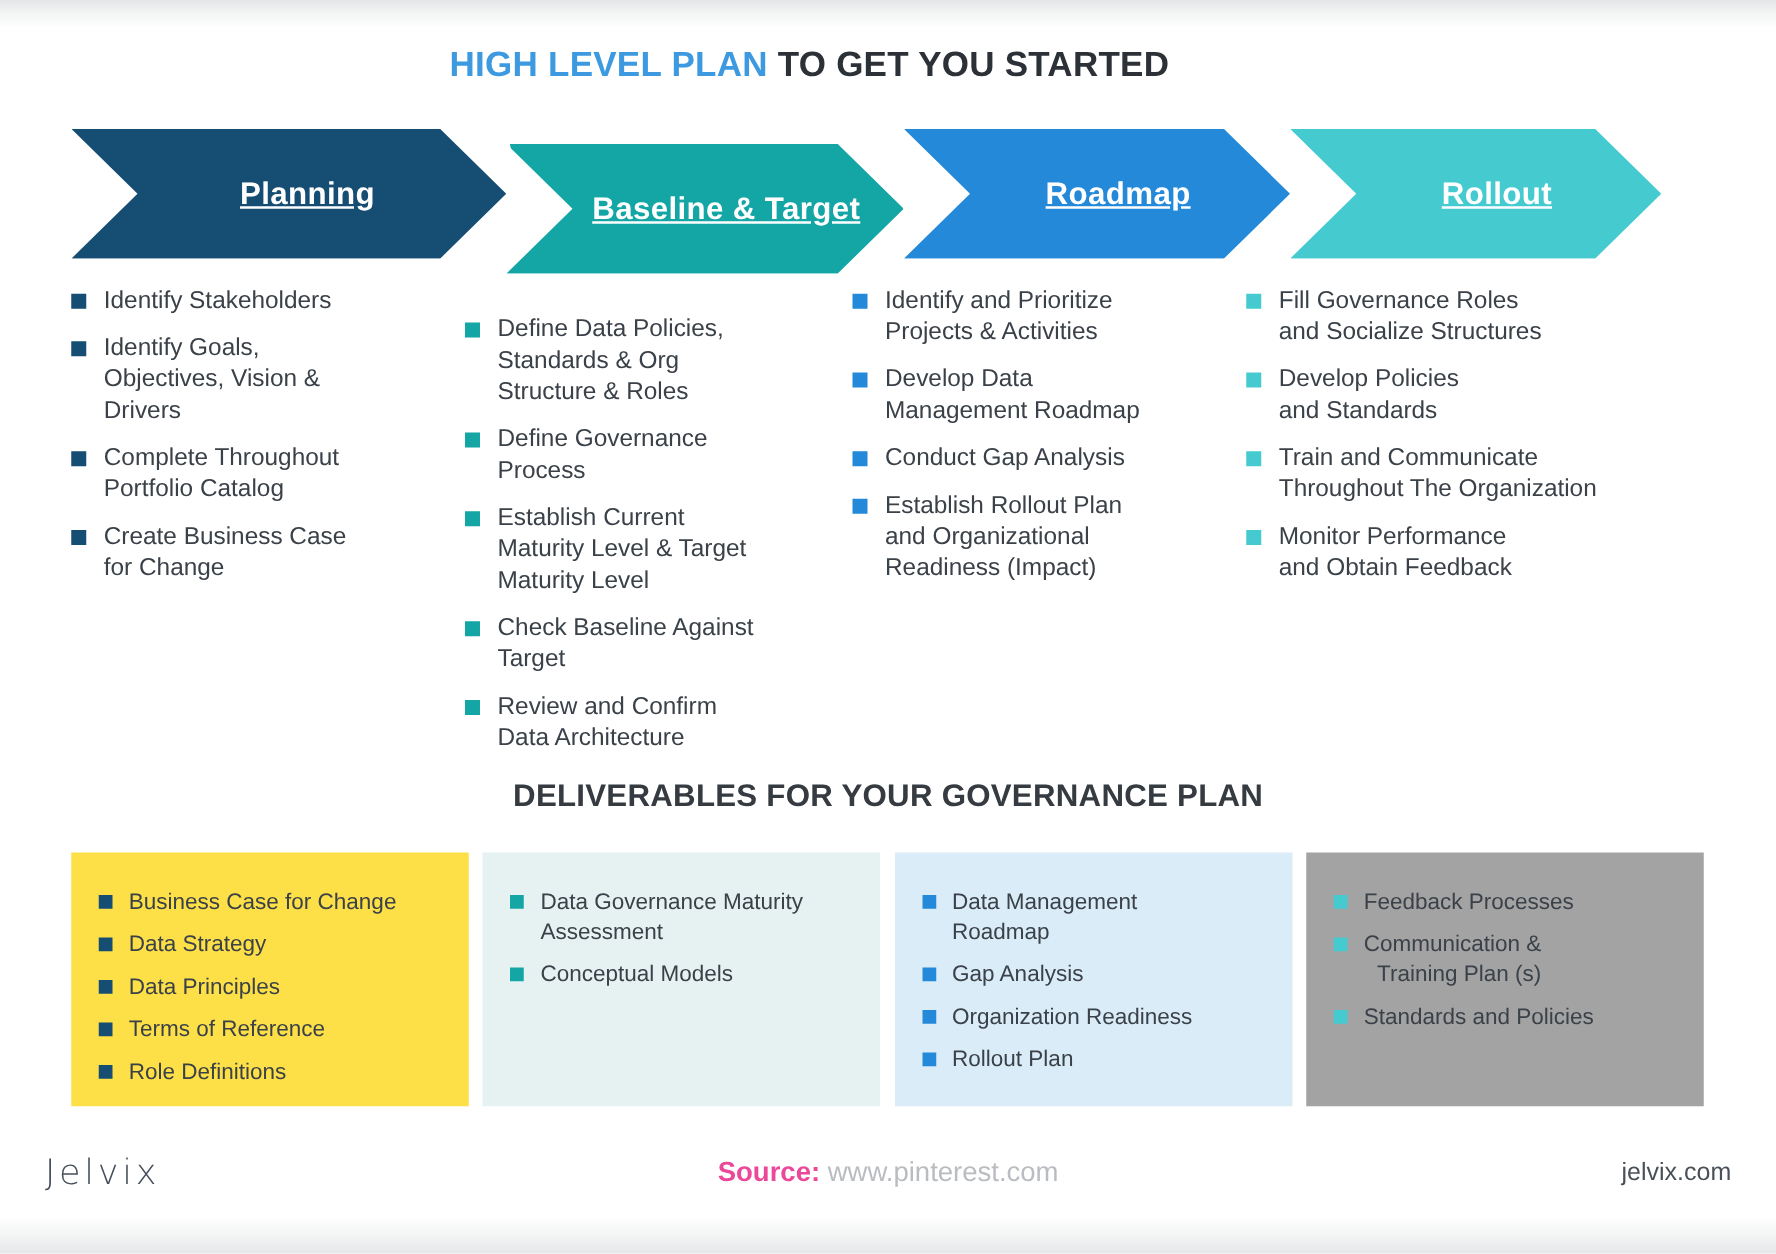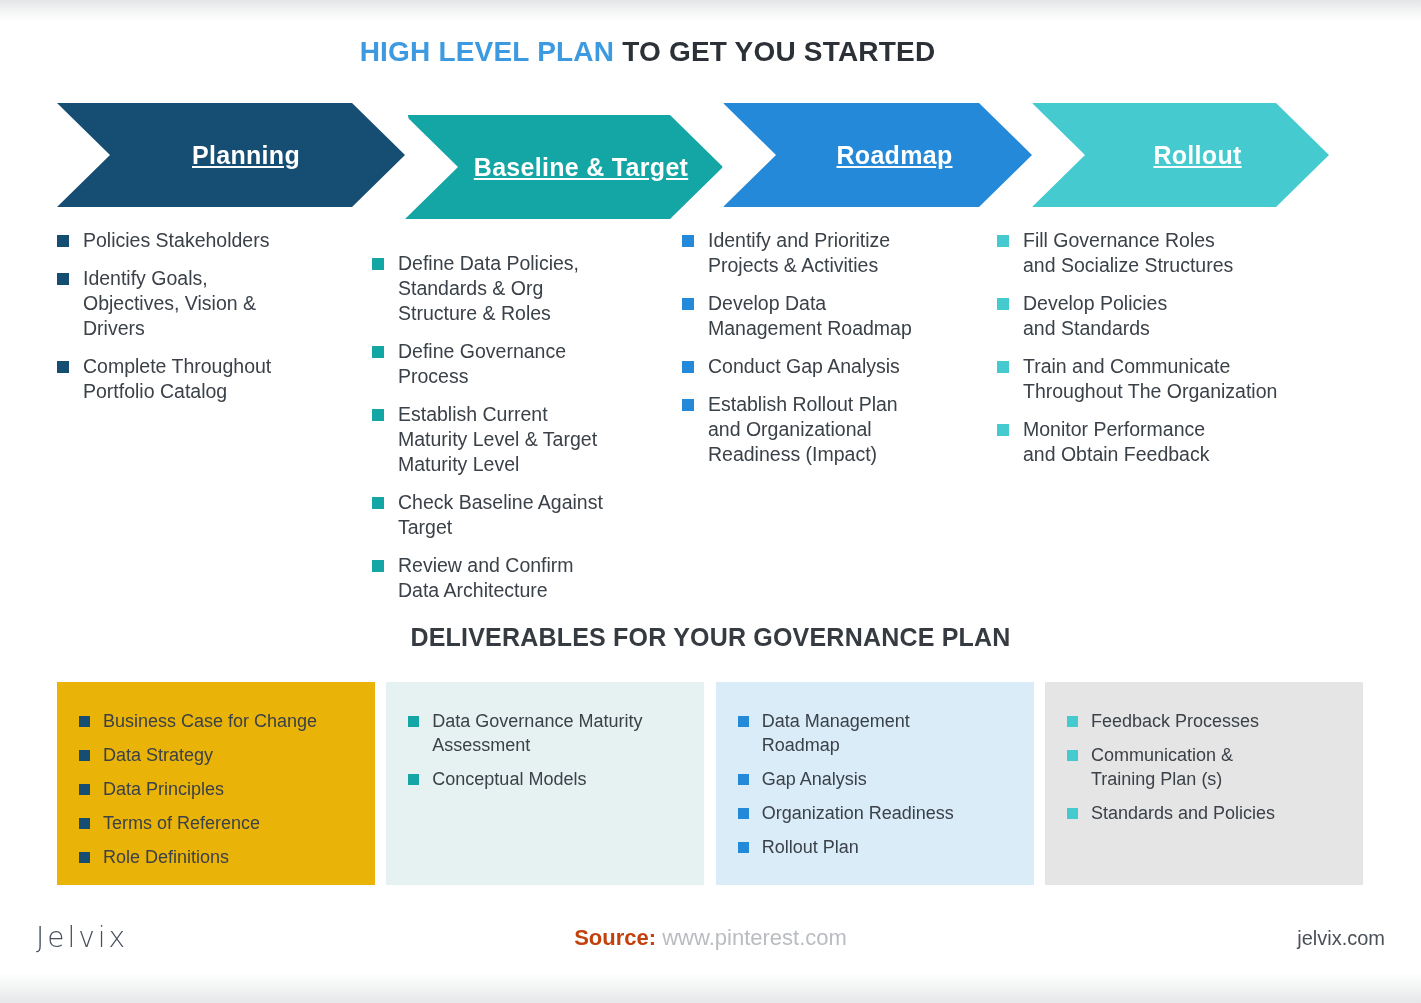--- a/index.html
+++ b/index.html
@@ -227,21 +227,21 @@
     top: 925px;
     left: 0;
     width: 1421px;
     text-align: center;
     font-size: 22px;
     color: #b9bcc0;
     white-space: nowrap;
   }
   .footer-source .src-label {
     font-weight: bold;
-    color: #c2410c;
+    color: #ec4899;
   }
   .footer-site {
     position: absolute;
     right: 36px;
     top: 927px;
     font-size: 20px;
     color: #4a5058;
     white-space: nowrap;
   }
 </style>
@@ -271,33 +271,38 @@
     </div>
     <div class="chev-gap g1"></div>
     <div class="chev-gap g2"></div>
     <div class="chev-gap g3"></div>
   </div>
 
   <div class="phase-cols">
     <div class="phase-col c0">
         <div class="bullet-row">
           <span class="bullet-sq" style="background: rgb(22, 77, 115);"></span>
-          <span class="bullet-text">Policies Stakeholders</span>
+          <span class="bullet-text">Identify Stakeholders</span>
         </div>
         <div class="bullet-row">
           <span class="bullet-sq" style="background: rgb(22, 77, 115);"></span>
           <span class="bullet-text">Identify Goals,
 Objectives, Vision &amp;
 Drivers</span>
         </div>
         <div class="bullet-row">
           <span class="bullet-sq" style="background: rgb(22, 77, 115);"></span>
           <span class="bullet-text">Complete Throughout
 Portfolio Catalog</span>
         </div>
+        <div class="bullet-row">
+          <span class="bullet-sq" style="background: rgb(22, 77, 115);"></span>
+          <span class="bullet-text">Create Business Case
+for Change</span>
+        </div>
       </div>
     <div class="phase-col c1">
         <div class="bullet-row">
           <span class="bullet-sq" style="background: rgb(20, 165, 165);"></span>
           <span class="bullet-text">Define Data Policies,
 Standards &amp; Org
 Structure &amp; Roles</span>
         </div>
         <div class="bullet-row">
           <span class="bullet-sq" style="background: rgb(20, 165, 165);"></span>
@@ -363,21 +368,21 @@
           <span class="bullet-sq" style="background: rgb(69, 203, 207);"></span>
           <span class="bullet-text">Monitor Performance
 and Obtain Feedback</span>
         </div>
       </div>
   </div>
 
   <div class="deliv-heading">DELIVERABLES FOR YOUR GOVERNANCE PLAN</div>
 
   <div class="deliv-boxes">
-    <div class="deliv-box" style="background: #eab308;">
+    <div class="deliv-box" style="background: #fde047;">
         <div class="deliv-row">
           <span class="deliv-sq" style="background: rgb(22, 77, 115);"></span>
           <span class="deliv-text">Business Case for Change</span>
         </div>
         <div class="deliv-row">
           <span class="deliv-sq" style="background: rgb(22, 77, 115);"></span>
           <span class="deliv-text">Data Strategy</span>
         </div>
         <div class="deliv-row">
           <span class="deliv-sq" style="background: rgb(22, 77, 115);"></span>
@@ -415,21 +420,21 @@
         </div>
         <div class="deliv-row">
           <span class="deliv-sq" style="background: rgb(36, 137, 216);"></span>
           <span class="deliv-text">Organization Readiness</span>
         </div>
         <div class="deliv-row">
           <span class="deliv-sq" style="background: rgb(36, 137, 216);"></span>
           <span class="deliv-text">Rollout Plan</span>
         </div>
       </div>
-    <div class="deliv-box" style="background: #e5e5e5;">
+    <div class="deliv-box" style="background: #a3a3a3; text-align: right;">
         <div class="deliv-row">
           <span class="deliv-sq" style="background: rgb(69, 203, 207);"></span>
           <span class="deliv-text">Feedback Processes</span>
         </div>
         <div class="deliv-row">
           <span class="deliv-sq" style="background: rgb(69, 203, 207);"></span>
           <span class="deliv-text">Communication &amp;
 Training Plan (s)</span>
         </div>
         <div class="deliv-row">

